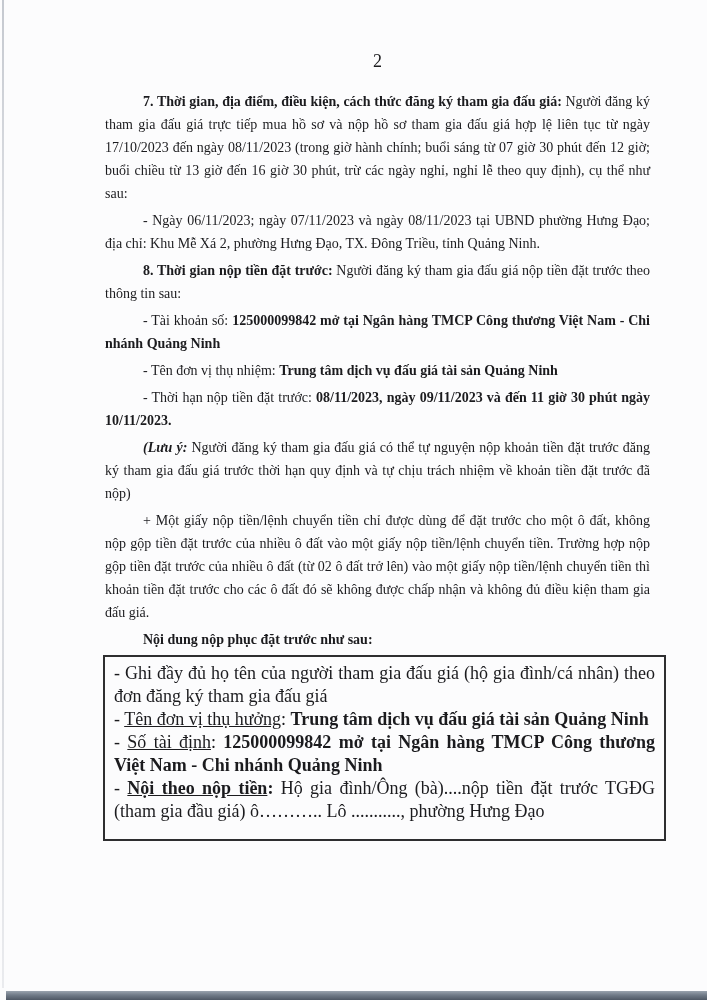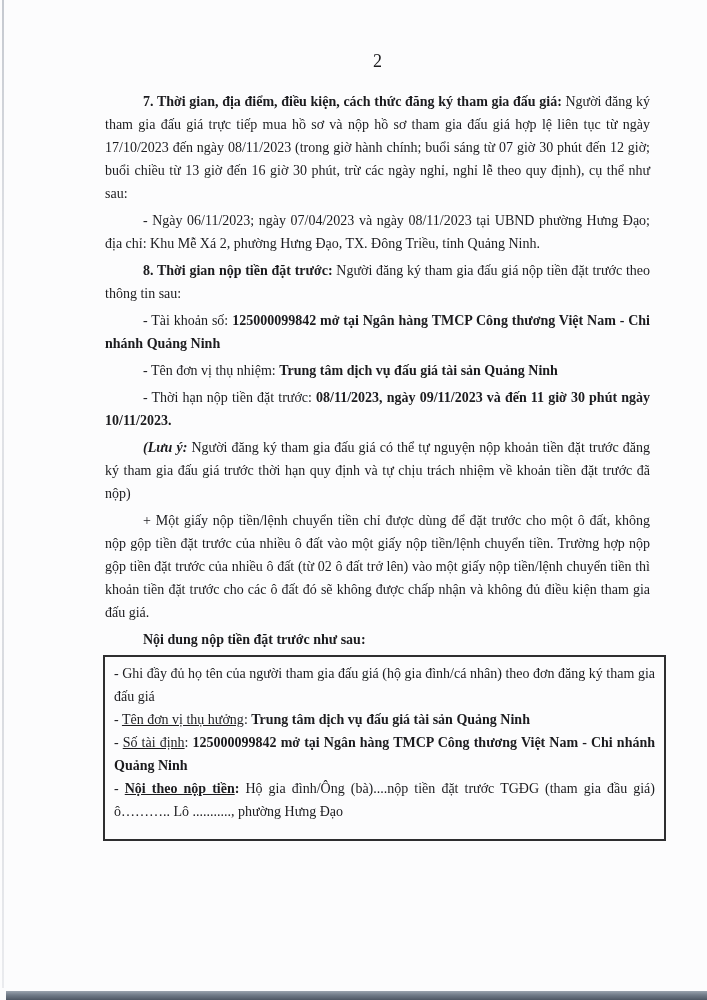--- a/index.html
+++ b/index.html
@@ -51,21 +51,21 @@
   }
   .box {
     margin-top: 4px;
     margin-left: -2px;
     width: 541px;
     border: 2px solid #2e2e30;
     padding: 5px 9px 16px 9px;
     background: transparent;
   }
   .brow {
-    font-size: 14px;
+    font-size: 18px;
     line-height: 23px;
     margin: 0;
     text-indent: 0;
     text-align: justify;
   }
   
   .edge-left {
     position: absolute;
     left: 2px;
     top: 0;
@@ -91,35 +91,35 @@
 
 <div class="sheet">
 
   <div class="page-number">2</div>
 
   <div class="content">
 
     <p class="para"><span class="b">7. Thời gian, địa điểm, điều kiện, cách thức đăng ký tham gia đấu giá:</span><span> Người đăng ký tham gia đấu giá trực tiếp mua hồ sơ và nộp hồ sơ tham gia đấu giá hợp lệ liên tục từ ngày 17/10/2023 đến ngày 08/11/2023 (trong giờ hành chính; buổi sáng từ 07 giờ 30 phút đến 12 giờ; buổi chiều từ 13 giờ đến 16 giờ 30 phút, trừ các ngày nghỉ, nghỉ lễ theo quy định), cụ thể như sau:</span></p>
 
 
-    <p class="para">- Ngày 06/11/2023; ngày 07/04/2023 và ngày 08/11/2023 tại UBND phường Hưng Đạo; địa chỉ: Khu Mễ Xá 2, phường Hưng Đạo, TX. Đông Triều, tỉnh Quảng Ninh.</p>
+    <p class="para">- Ngày 06/11/2023; ngày 07/11/2023 và ngày 08/11/2023 tại UBND phường Hưng Đạo; địa chỉ: Khu Mễ Xá 2, phường Hưng Đạo, TX. Đông Triều, tỉnh Quảng Ninh.</p>
 
     <p class="para"><span class="b">8. Thời gian nộp tiền đặt trước:</span><span> Người đăng ký tham gia đấu giá nộp tiền đặt trước theo thông tin sau:</span></p>
 
     <p class="para"><span>- Tài khoản số: </span><span class="b">125000099842 mở tại Ngân hàng TMCP Công thương Việt Nam - Chi nhánh Quảng Ninh</span></p>
 
     <p class="para"><span>- Tên đơn vị thụ nhiệm: </span><span class="b">Trung tâm dịch vụ đấu giá tài sản Quảng Ninh</span></p>
 
     <p class="para"><span>- Thời hạn nộp tiền đặt trước: </span><span class="b">08/11/2023, ngày 09/11/2023 và đến 11 giờ 30 phút ngày 10/11/2023.</span></p>
 
     <p class="para"><span class="lu">(Lưu ý:</span><span> Người đăng ký tham gia đấu giá có thể tự nguyện nộp khoản tiền đặt trước đăng ký tham gia đấu giá trước thời hạn quy định và tự chịu trách nhiệm về khoản tiền đặt trước đã nộp)</span></p>
 
     <p class="para">+ Một giấy nộp tiền/lệnh chuyển tiền chỉ được dùng để đặt trước cho một ô đất, không nộp gộp tiền đặt trước của nhiều ô đất vào một giấy nộp tiền/lệnh chuyển tiền. Trường hợp nộp gộp tiền đặt trước của nhiều ô đất (từ 02 ô đất trở lên) vào một giấy nộp tiền/lệnh chuyển tiền thì khoản tiền đặt trước cho các ô đất đó sẽ không được chấp nhận và không đủ điều kiện tham gia đấu giá.</p>
 
-    <p class="para b">Nội dung nộp tiền đặt trước như sau:</p>
+    <p class="para b">Nội dung nộp phục đặt trước như sau:</p>
 
     <div class="box">
       <p class="brow">- Ghi đầy đủ họ tên của người tham gia đấu giá (hộ gia đình/cá nhân) theo đơn đăng ký tham gia đấu giá</p>
       <p class="brow"><span>- </span><span class="u">Tên đơn vị thụ hưởng</span><span>: </span><span class="b">Trung tâm dịch vụ đấu giá tài sản Quảng Ninh</span></p>
       <p class="brow"><span>- </span><span class="u">Số tài định</span><span>: </span><span class="b">125000099842 mở tại Ngân hàng TMCP Công thương Việt Nam - Chi nhánh Quảng Ninh</span></p>
       <p class="brow"><span>- </span><span class="u b">Nội theo nộp tiền</span><span class="b">:</span><span> Hộ gia đình/Ông (bà)....nộp tiền đặt trước TGĐG (tham gia đầu giá) ô……….. Lô ..........., phường Hưng Đạo</span></p>
 
     </div>
 
   </div>

